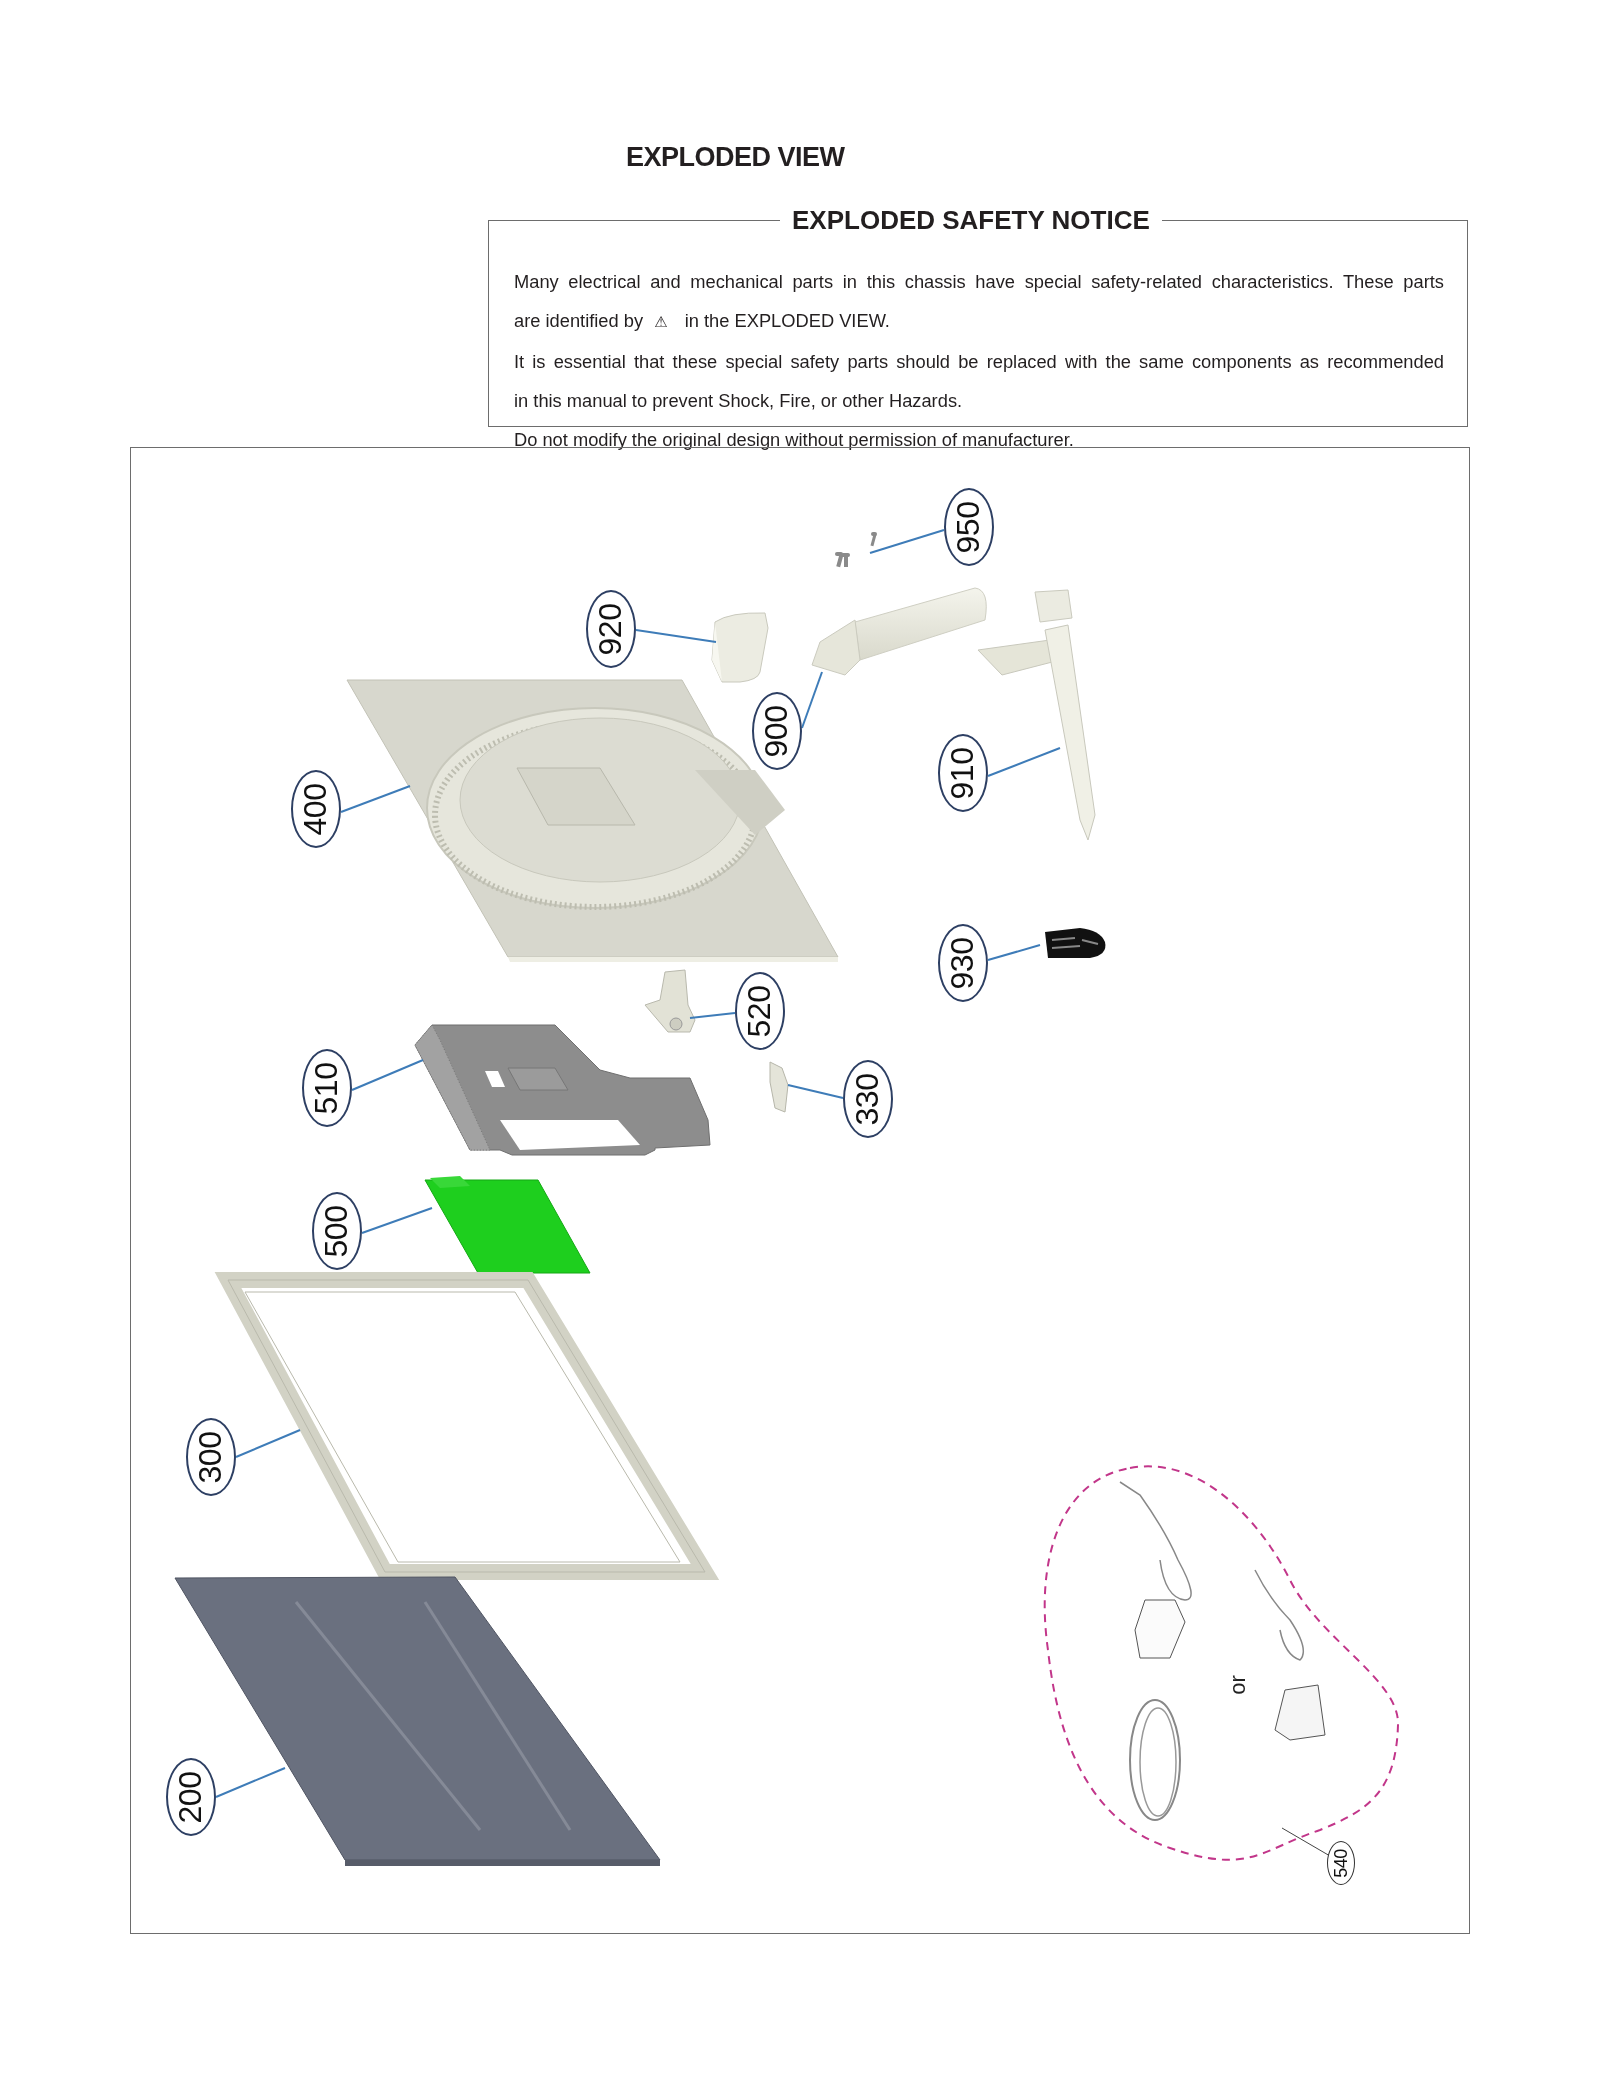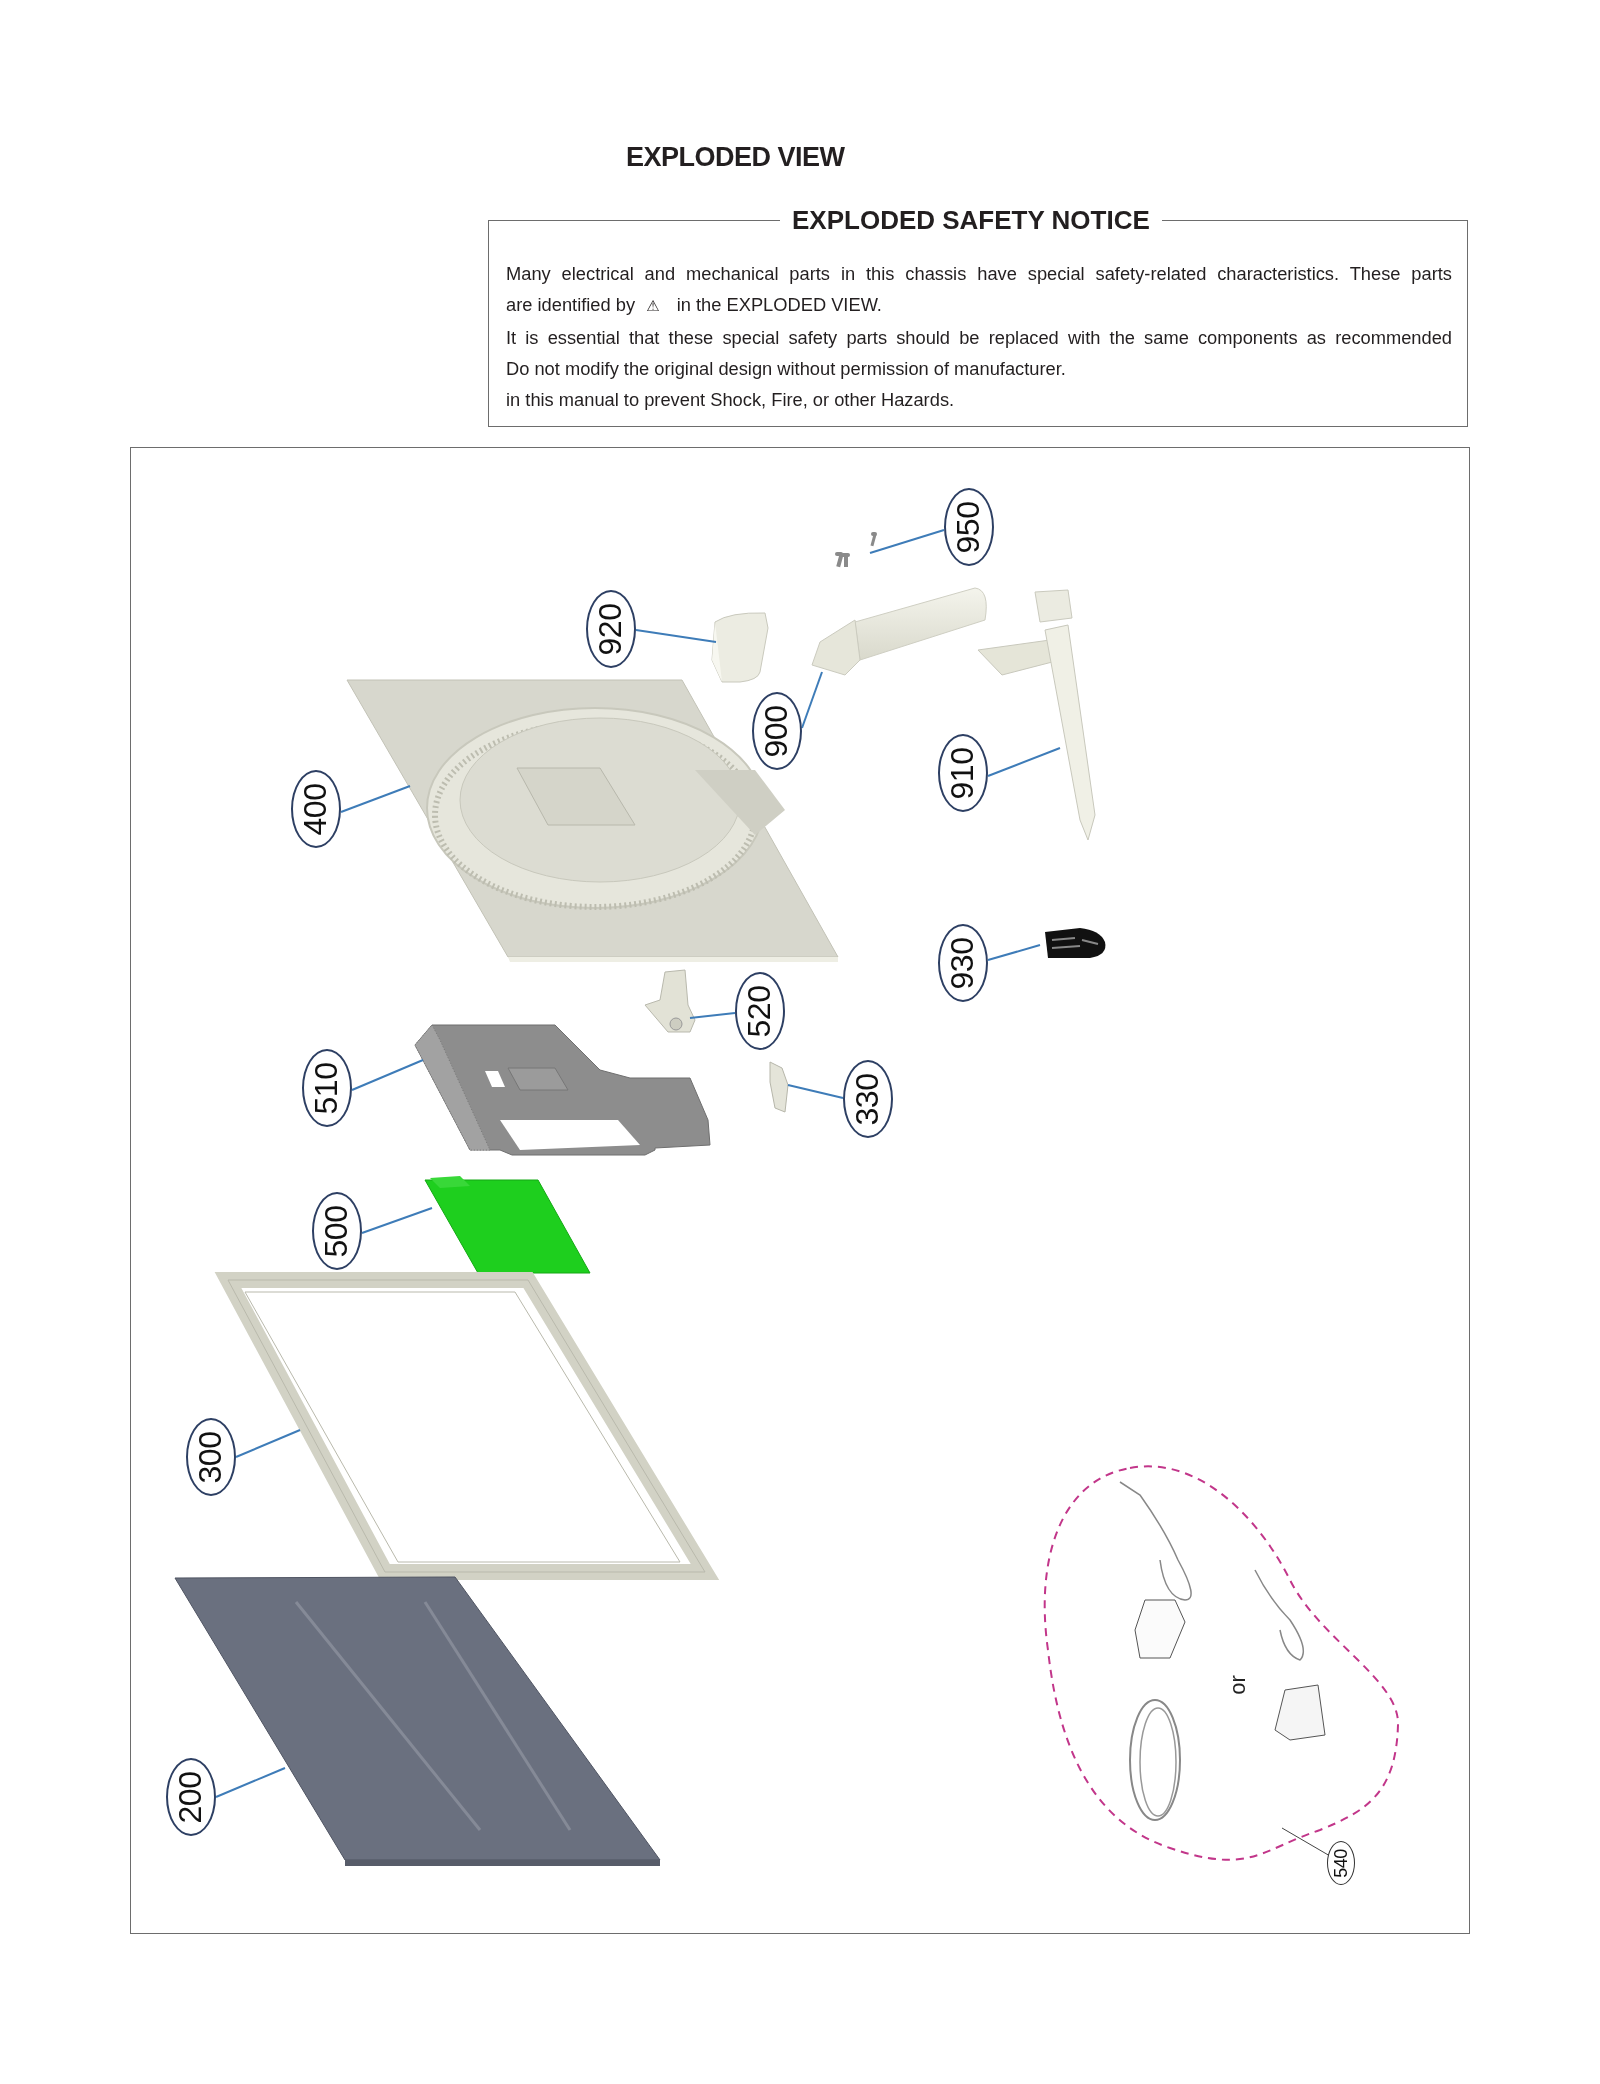--- a/index.html
+++ b/index.html
@@ -6,21 +6,21 @@
   body { width:1600px; height:2084px; position:relative; overflow:hidden;
          font-family:"Liberation Sans", sans-serif; color:#231f20; }
   .title { position:absolute; left:626px; top:142px; font-size:27px; font-weight:bold;
            letter-spacing:-0.5px; color:#231f20; }
   .notice { position:absolute; left:488px; top:220px; width:980px; height:207px;
             border:1.5px solid #6d6d6d; box-sizing:border-box; }
   .notice-title { position:absolute; left:780px; top:205px; padding:0 12px; background:#fff;
                   font-size:26px; font-weight:bold; color:#231f20; }
   .notice-body { position:absolute; left:502px; top:256px; width:954px; font-size:18.3px;
                  line-height:27.3px; color:#231f20; text-align:justify; }
-  .notice-body p { margin:4px; }
+  .notice-body p { margin:12px; }
   .notice-body .j { text-align-last:justify; }
   .frame { position:absolute; left:130px; top:447px; width:1340px; height:1487px;
            border:1.5px solid #6d6d6d; box-sizing:border-box; }
   svg.diagram { position:absolute; left:0; top:0; }
   .lbl { position:absolute; width:50px; height:78px; border:2px solid #2d3f63; border-radius:50%;
          box-sizing:border-box; display:flex; align-items:center; justify-content:center; background:#fff; }
   .lbl span { transform:rotate(-90deg); font-size:32px; color:#111; white-space:nowrap; letter-spacing:-0.5px; }
   .lbl.small { width:28px; height:44px; border:1.5px solid #333; }
   .lbl.small span { font-size:18px; }
   .or { position:absolute; left:1228px; top:1672px; transform:rotate(-90deg); font-size:22px; color:#222; }
@@ -33,22 +33,22 @@
 <div class="notice"></div>
 <div class="notice-title">EXPLODED SAFETY NOTICE</div>
 <div class="notice-body">
   <p class="j">Many electrical and mechanical parts in this chassis have special safety-related characteristics. These parts</p>
   <p>
     <span>are identified by</span>
     <span style="font-size:15px;margin:0 12px 0 6px;">⚠</span>
     <span>in the  EXPLODED VIEW.</span>
   </p>
   <p class="j">It is essential that these special safety parts should be replaced with the same components as recommended</p>
+  <p>in this manual to prevent Shock, Fire, or other Hazards.</p>
   <p>Do not modify the original design without permission of manufacturer.</p>
-  <p>in this manual to prevent Shock, Fire, or other Hazards.</p>
 </div>
 
 <div class="frame"></div>
 
 <svg class="diagram" width="1600" height="2084" viewBox="0 0 1600 2084">
   <defs>
     <linearGradient id="cyl" x1="0" y1="0" x2="0" y2="1">
       <stop offset="0" stop-color="#f4f4ec"></stop>
       <stop offset="1" stop-color="#d9d9cc"></stop>
     </linearGradient>

